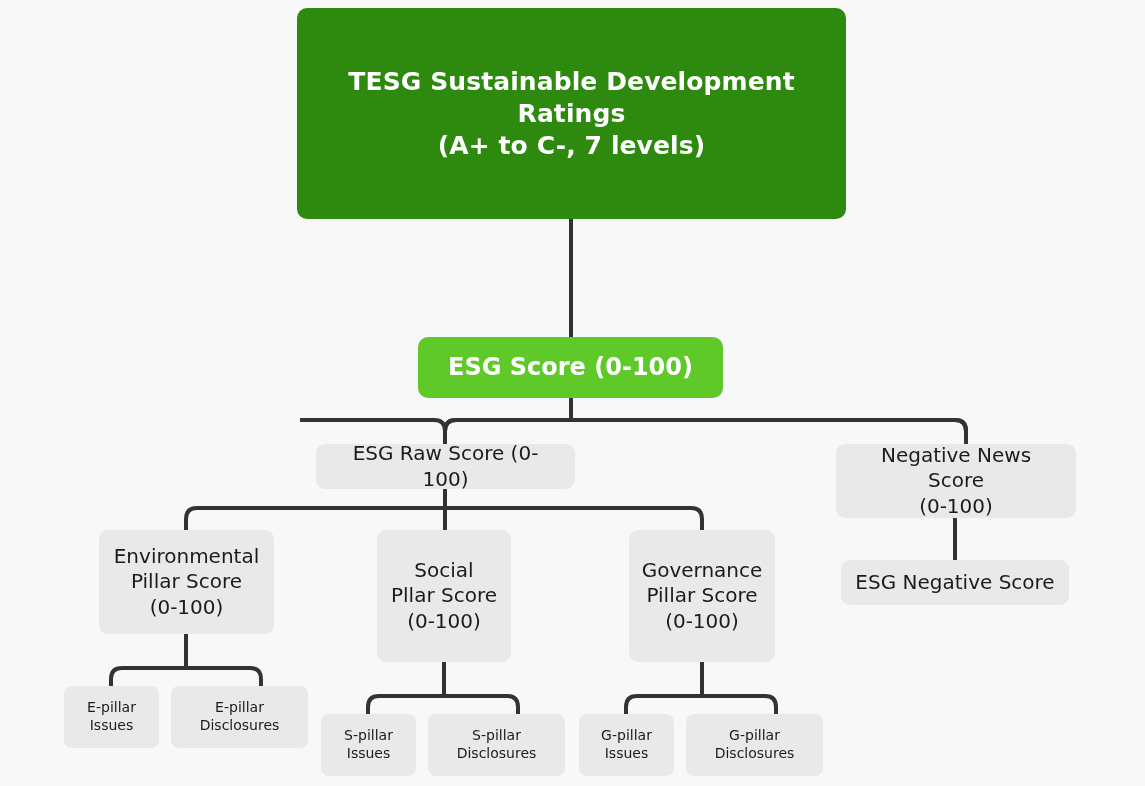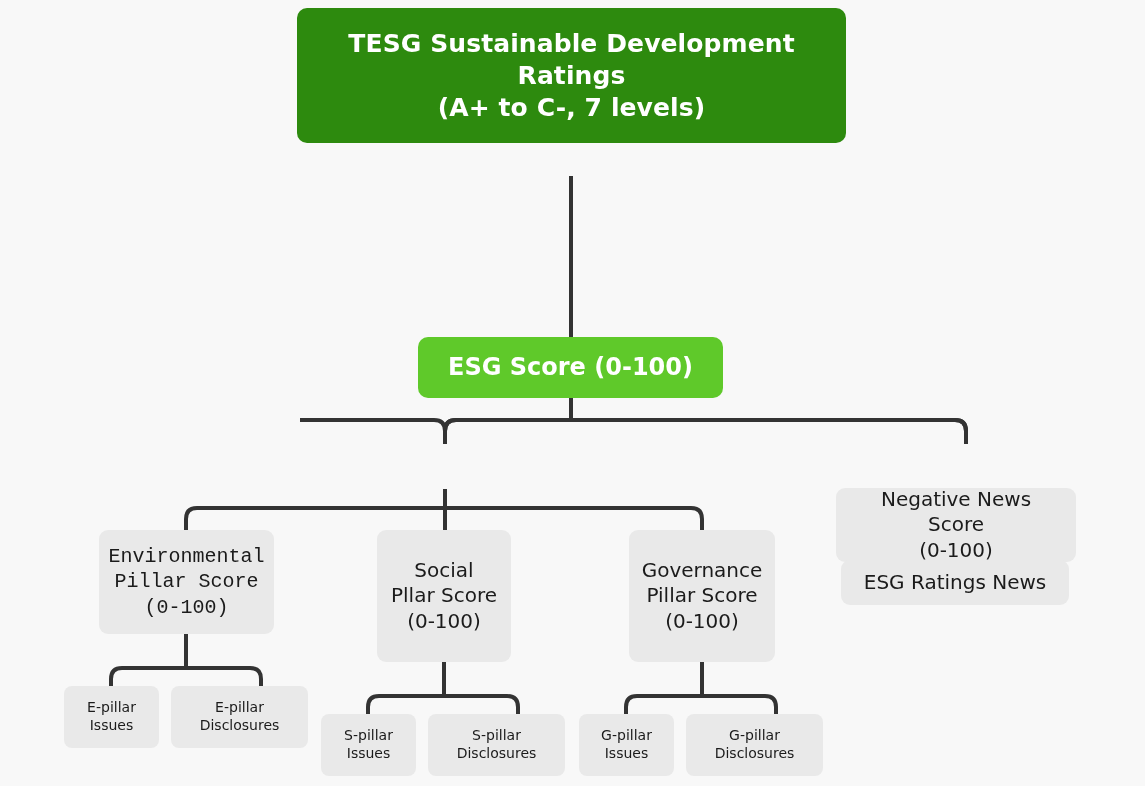--- a/index.html
+++ b/index.html
@@ -101,42 +101,43 @@
       <path d="M368,714 L368,707 Q368,696 379,696"></path>
       <path d="M518,714 L518,707 Q518,696 507,696"></path>
 
       <path d="M702,662 L702,696"></path>
       <path d="M637,696 L765,696"></path>
       <path d="M626,714 L626,707 Q626,696 637,696"></path>
       <path d="M776,714 L776,707 Q776,696 765,696"></path>
     </g>
   </svg>
 
-  <div class="node node--root" style="left:297px; top:8px; width:549px; height:135px; padding:8px 22px;">TESG Sustainable Development Ratings
+  <div class="node node--root" style="left:297px; top:8px; width:549px; height:211px; padding:8px 22px;">TESG Sustainable Development Ratings
 (A+ to C-, 7 levels)</div>
 
   <div class="node node--score" style="left:418px; top:337px; width:305px; height:61px; padding:0 8px;">ESG Score (0-100)</div>
 
+  <div class="node node--grey" style="left:316px; top:444px; width:259px; height:45px; padding:0 14px;">ESG Raw Score (0-100)</div>
 
-  <div class="node node--grey" style="left:836px; top:444px; width:240px; height:74px; padding:0 14px;margin-top:44px;">Negative News Score
+  <div class="node node--grey" style="left:836px; top:444px; width:240px; height:74px; padding:0 14px;">Negative News Score
 (0-100)</div>
 
-  <div class="node node--grey" style="left:99px; top:530px; width:175px; height:104px; padding:0 16px;font-family:Liberation Mono, monospace;">Environmental
+  <div class="node node--grey" style="left:99px; top:530px; width:175px; height:104px; padding:0 16px;">Environmental
 Pillar Score
 (0-100)</div>
 
   <div class="node node--grey" style="left:377px; top:530px; width:134px; height:132px; padding:16px 10px;">Social
 Pllar Score
 (0-100)</div>
 
   <div class="node node--grey" style="left:629px; top:530px; width:146px; height:132px; padding:0 10px;">Governance
 Pillar Score
 (0-100)</div>
 
-  <div class="node node--grey" style="left:841px; top:560px; width:228px; height:45px; padding:0 14px;">ESG Ratings News</div>
+  <div class="node node--grey" style="left:841px; top:560px; width:228px; height:45px; padding:0 14px;">ESG Negative Score</div>
 
   <div class="node node--grey small" style="left:64px; top:686px; width:95px; height:62px; padding:0 8px;">E-pillar
 Issues</div>
 
   <div class="node node--grey small" style="left:171px; top:686px; width:137px; height:62px; padding:0 8px;">E-pillar
 Disclosures</div>
 
   <div class="node node--grey small" style="left:321px; top:714px; width:95px; height:62px; padding:0 8px;">S-pillar
 Issues</div>
 

